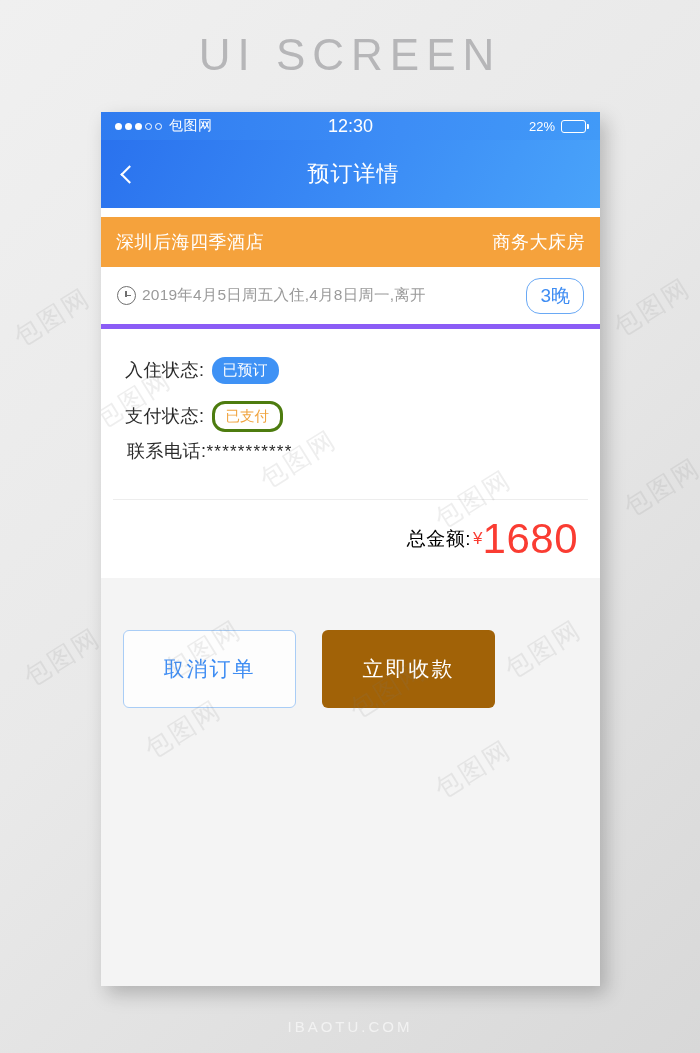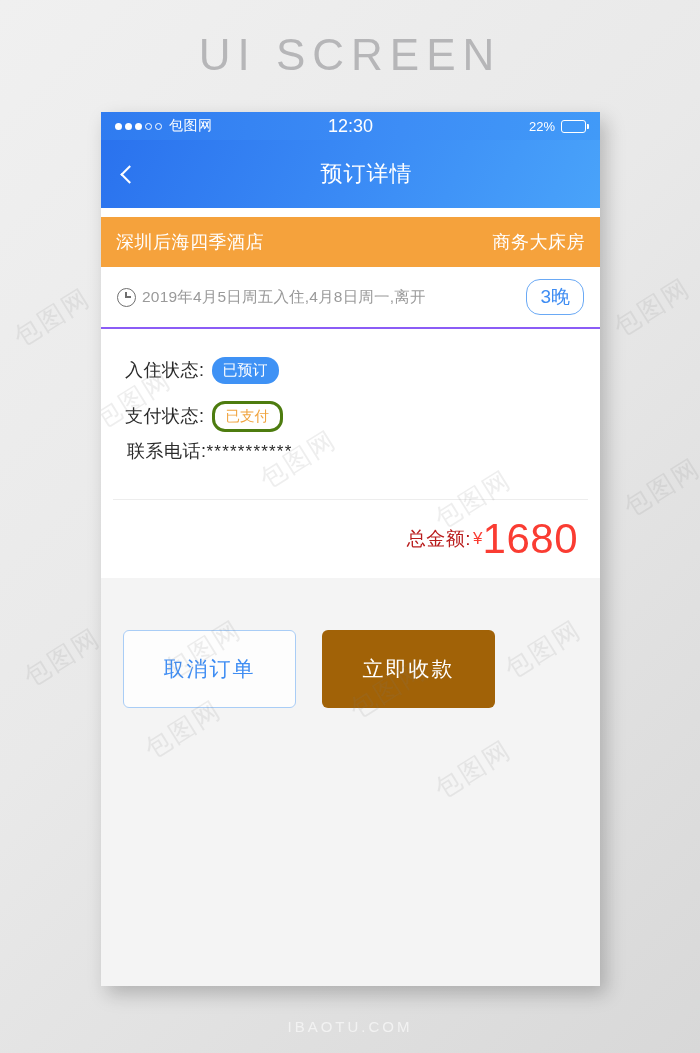--- a/index.html
+++ b/index.html
@@ -132,21 +132,21 @@
   }
   .chev {
     width: 13px; height: 13px;
     border-left: 2.3px solid #ffffff;
     border-bottom: 2.3px solid #ffffff;
     transform: rotate(45deg);
     margin-left: 5px;
   }
   .nav-title {
     position: absolute;
-    left: 16px; width: 100%;
+    left: 3px; width: 100%;
     text-align: center;
     color: #ffffff;
     font-size: 22px;
     letter-spacing: 1px;
     pointer-events: none;
   }
 
   
   .nav-gap { height: 9px; background: #ffffff; }
 
@@ -168,21 +168,21 @@
   }
 
   
   .card { background: #ffffff; }
 
   .date-row {
     height: 62px;
     display: flex;
     align-items: center;
     padding: 0 16px;
-    border-bottom: 2px solid #8b5cf6;
+    border-bottom: 5px solid #8b5cf6;
   }
   .clock-icon {
     width: 19px; height: 19px;
     border: 1.7px solid #6f6f6f;
     border-radius: 50%;
     position: relative;
     flex: none;
     margin-right: 6px;
   }
   .clock-icon::before {
@@ -261,21 +261,21 @@
   .total-row {
     height: 78px;
     display: flex;
     align-items: center;
     justify-content: flex-end;
     padding: 0 22px;
     background: #ffffff;
   }
   .total-label {
     font-size: 19px;
-    color: #b91c1c;
+    color: #000000;
     letter-spacing: 0.5px;
   }
   .total-yen {
     color: #fa3c32;
     font-size: 17px;
     margin-left: 2px;
   }
   .total-value {
     color: #fa3c32;
     font-size: 42px;

